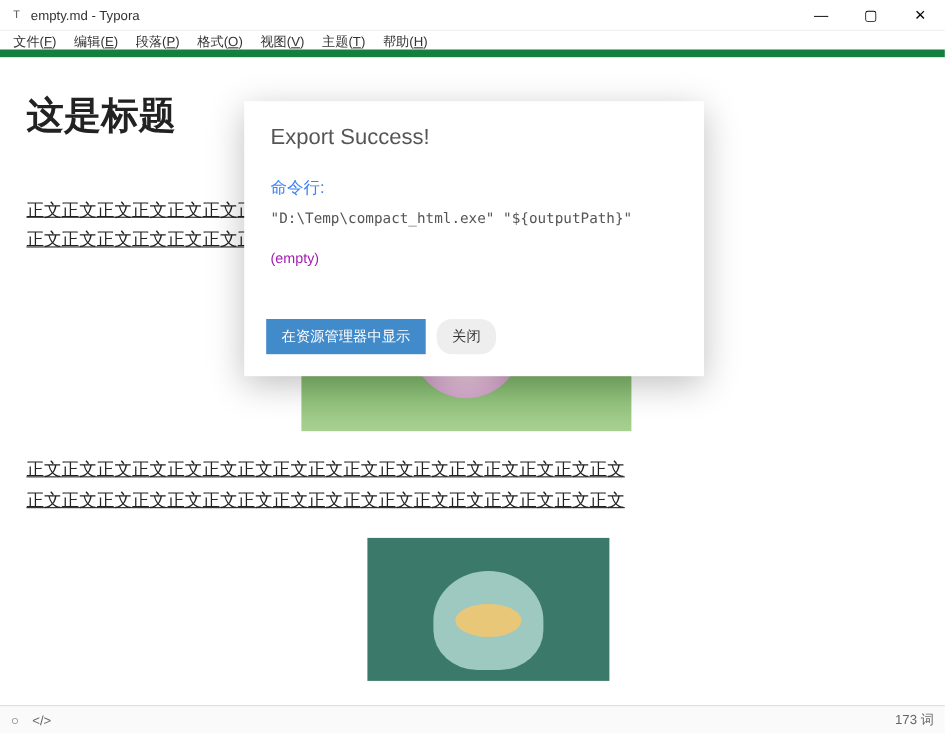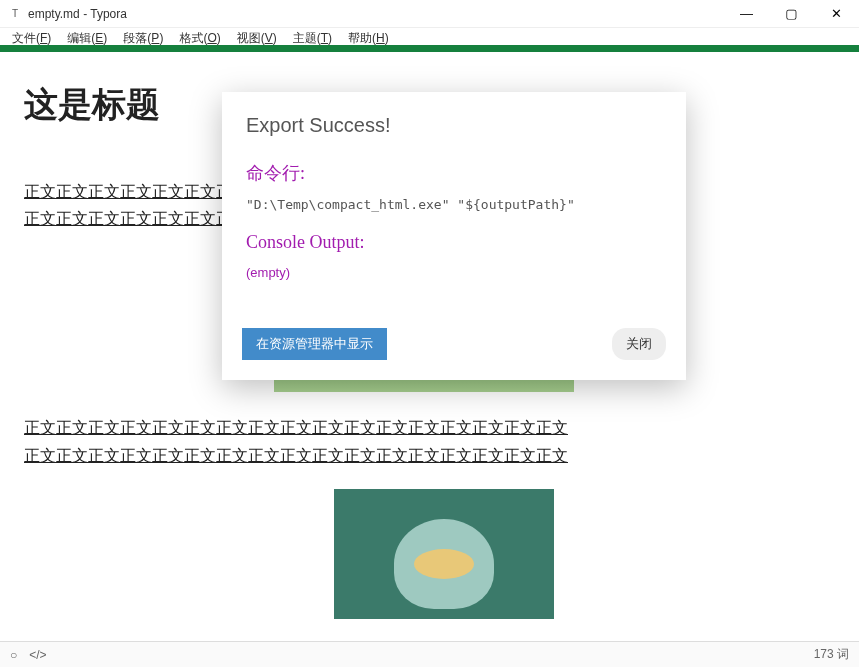--- a/index.html
+++ b/index.html
@@ -125,54 +125,53 @@
     
     .dialog-overlay {
       position: absolute;
       top: 0; left: 0; right: 0; bottom: 0;
       pointer-events: none;
     }
     .dialog {
       position: absolute;
       left: 222px;
       top: 92px;
-      width: 464px;
+      width: 418px;
       background: #fff;
       box-shadow: 0 8px 30px rgba(0,0,0,0.25);
       pointer-events: auto;
     }
     .dialog-body {
       padding: 22px 24px 18px 24px;
     }
     .dialog-title {
       font-size: 20px;
       color: #555;
       font-weight: 400;
       margin-bottom: 24px;
     }
     .dialog-label {
-      font-size: 18px;
-      color: #a21caf;
+      font-size: 15px;
+      color: #3b82f6;
       margin-bottom: 12px;
-      font-family: Liberation Serif, serif;
     }
     .dialog-code {
       font-family: Consolas, monospace;
       font-size: 13px;
       color: #555;
       margin-bottom: 20px;
     }
     .dialog-empty {
       font-size: 13px;
       color: #a21caf;
       margin-bottom: 30px;
     }
     .dialog-footer {
       display: flex;
-      justify-content: space-between;
+      justify-content: flex-start;
       gap: 10px;
       padding: 0 20px 20px 20px;
     }
     .btn {
       padding: 7px 14px;
       font-size: 13px;
       border: none;
       cursor: pointer;
     }
     .btn-primary { background: #428bca; color: #fff; }
@@ -223,21 +222,20 @@
   <p class="paragraph ptext2">正文正文正文正文正文正文正文正文正文正文正文正文正文正文正文正文正文正文正文正文正文正文正文正文正文正文正文正文正文正文正文正文正文正文</p>
   <div class="image-block squid"></div>
 </div>
 
 <div class="dialog-overlay">
   <div class="dialog">
     <div class="dialog-body">
       <div class="dialog-title">Export Success!</div>
       <div class="dialog-label">命令行:</div>
       <div class="dialog-code">"D:\Temp\compact_html.exe" "${outputPath}"</div>
-      <div class="dialog-label">Console Output:</div>
       <div class="dialog-empty">(empty)</div>
     </div>
     <div class="dialog-footer">
       <button class="btn btn-primary">在资源管理器中显示</button>
       <button class="btn btn-default">关闭</button>
     </div>
   </div>
 </div>
 
 <div class="statusbar">

